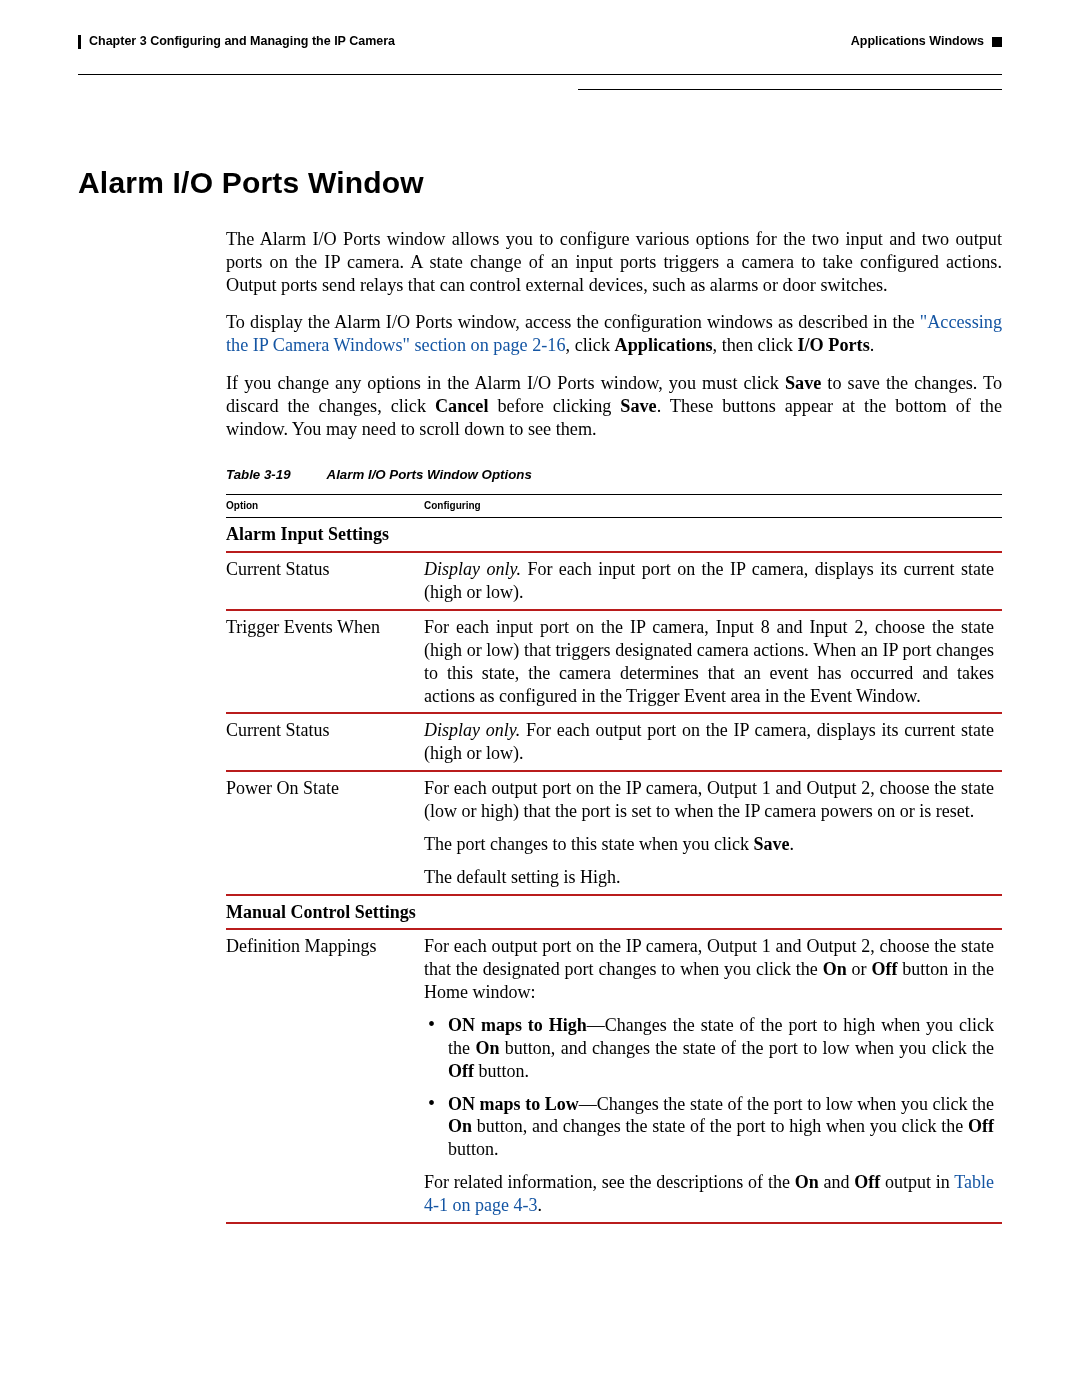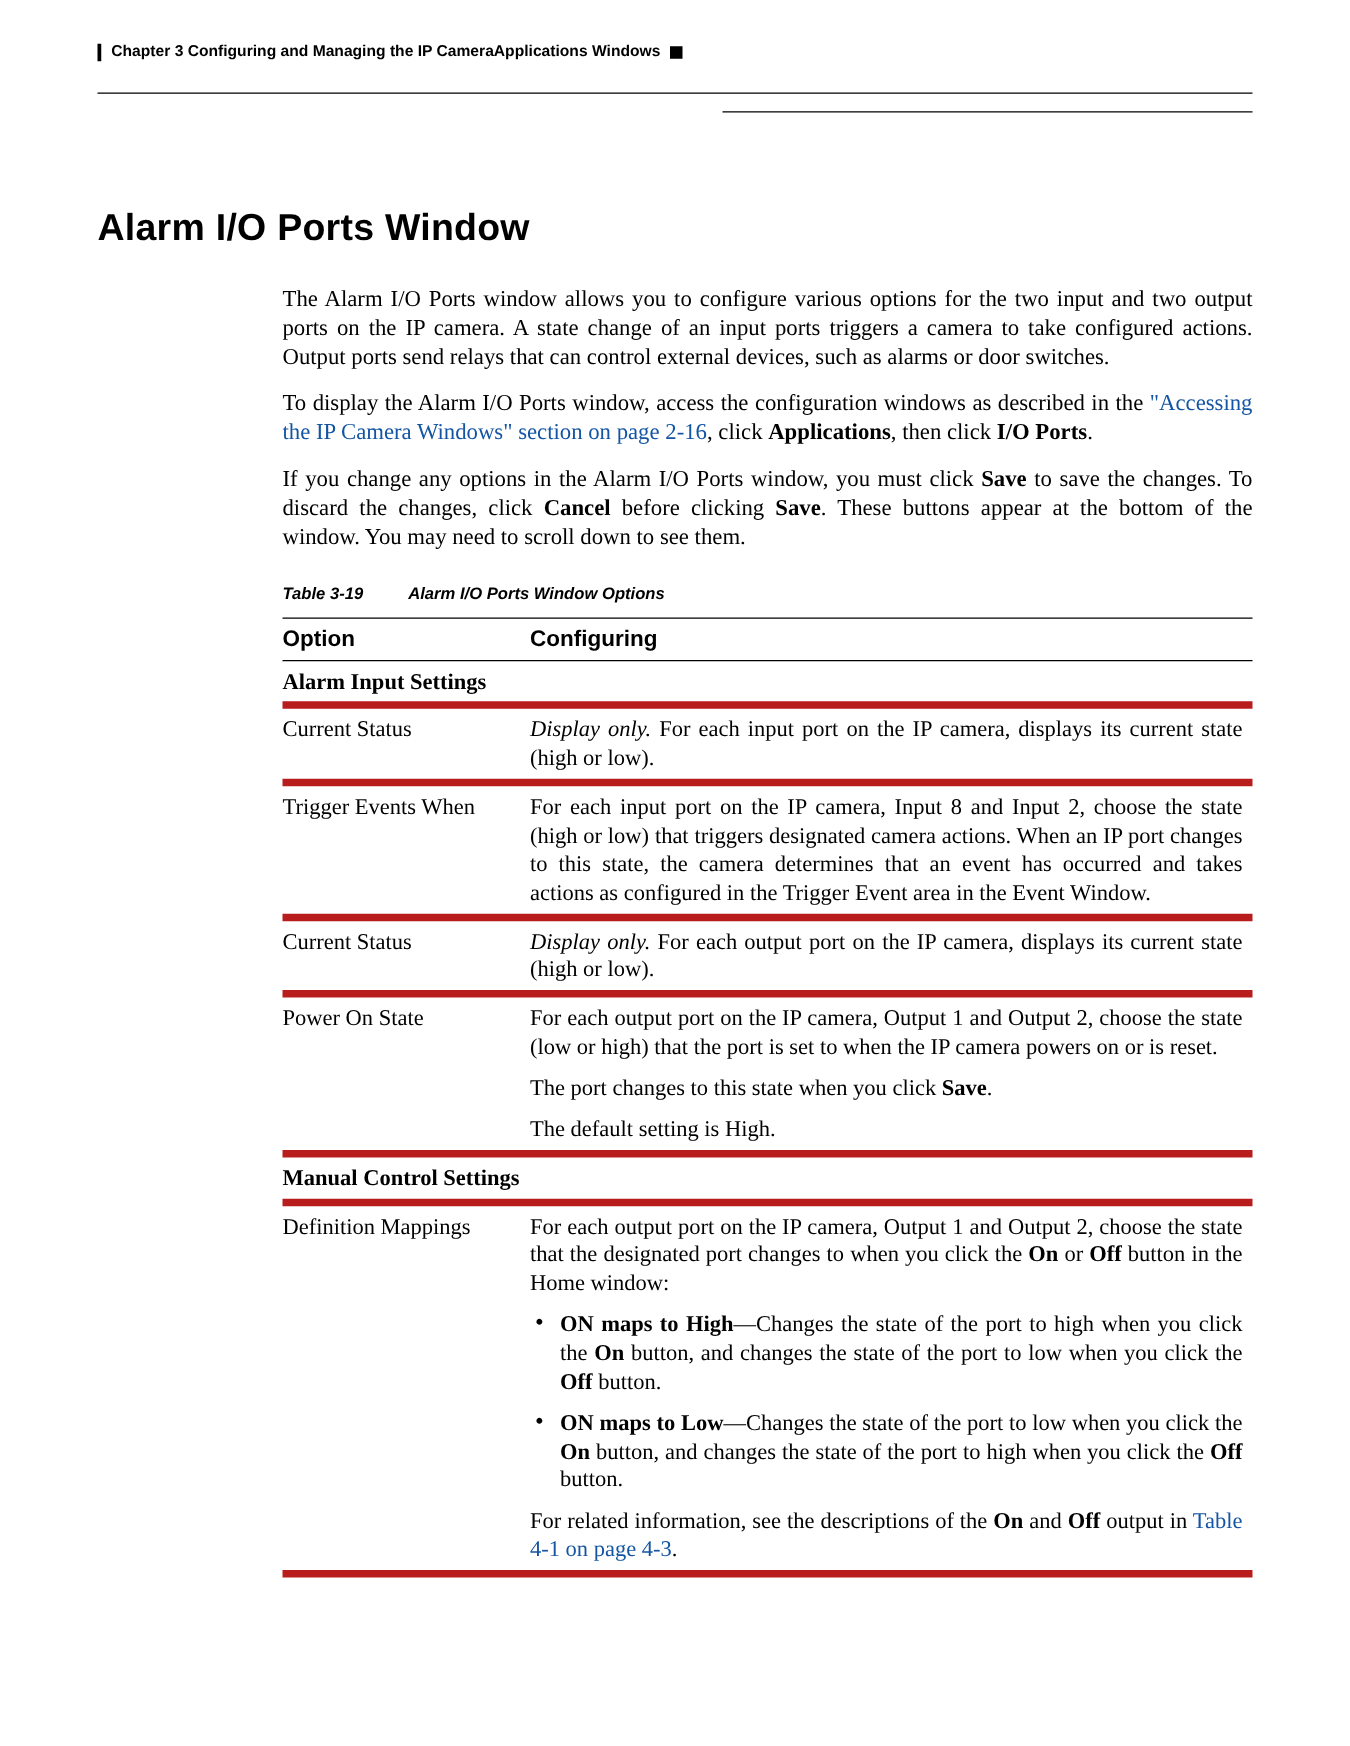--- a/index.html
+++ b/index.html
@@ -8,20 +8,21 @@
     background: #fff;
     width: 1080px;
     margin: 0 auto;
     padding: 34px 78px 40px 78px;
     color: #000;
     font-size: 18.2px;
     line-height: 1.27;
   }
   .header-bar {
     display: flex;
+    justify-content: space-between;
     align-items: center;
     font-family: Arial, Helvetica, sans-serif;
     font-size: 12.5px;
     font-weight: bold;
     margin-bottom: 24px;
   }
   .header-left { display: flex; align-items: center; }
   .header-right { display: flex; align-items: center; }
   .header-left .vbar { display:inline-block; width:3px; height:14px; background:#000; margin-right:8px;}
   .header-right .sq { display:inline-block; width:10px; height:10px; background:#000; margin-left:8px; vertical-align:middle;}
@@ -48,31 +49,31 @@
     display:flex;
     gap: 36px;
   }
   table.doc {
     width: 100%;
     border-collapse: collapse;
     font-size: 18px;
   }
   table.doc th {
     font-family: Arial, Helvetica, sans-serif;
-    font-size: 18px;
+    font-size: 10px;
     text-align: left;
     font-weight: bold;
     padding: 5px 6px 5px 0;
     border-top: 1.5px solid #000;
     border-bottom: 1.5px solid #000;
   }
   table.doc td {
     vertical-align: top;
     padding: 5px 8px 5px 0;
-    border-bottom: 6px solid #b91c1c;
+    border-bottom: 2px solid #b91c1c;
     text-align: justify;
     font-family: Liberation Serif, serif;
   }
   table.doc td.opt { width: 198px; }
   .section-row td {
     font-weight: bold;
     border-bottom: 1px solid #000;
   }
   .multi p { margin-bottom: 10px; }
   .multi p:last-child { margin-bottom: 0; }

